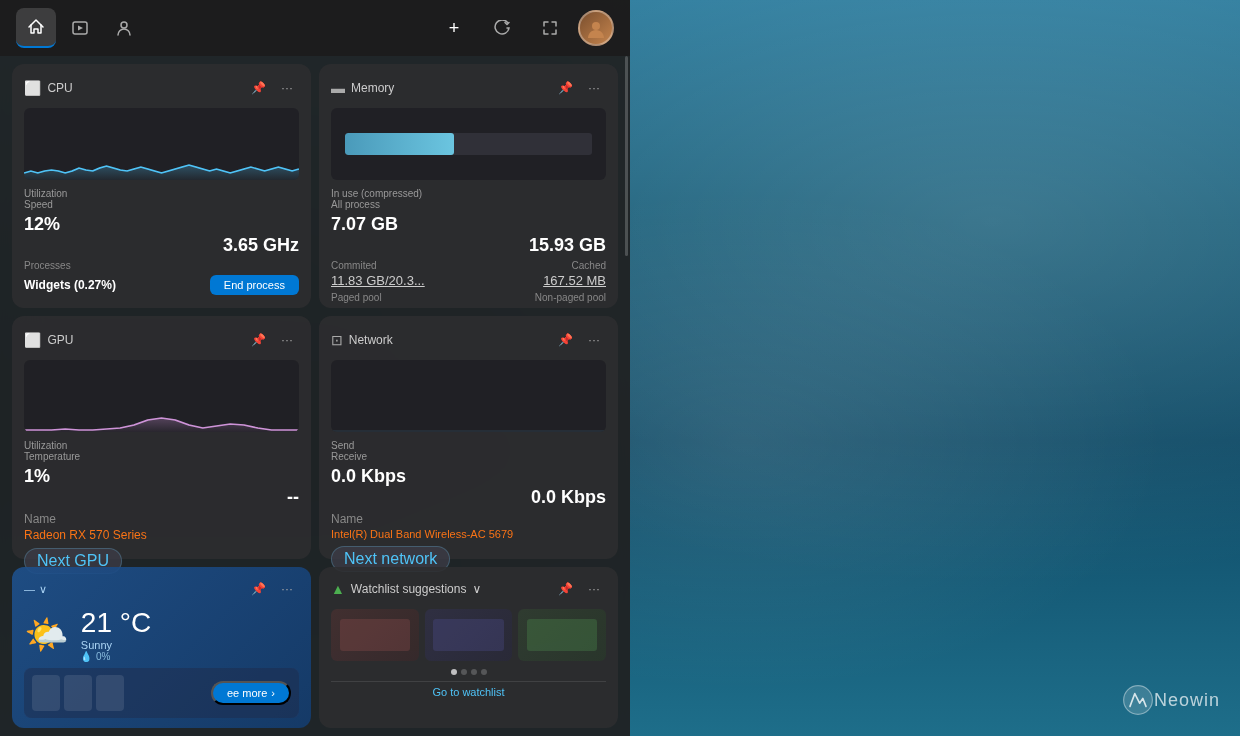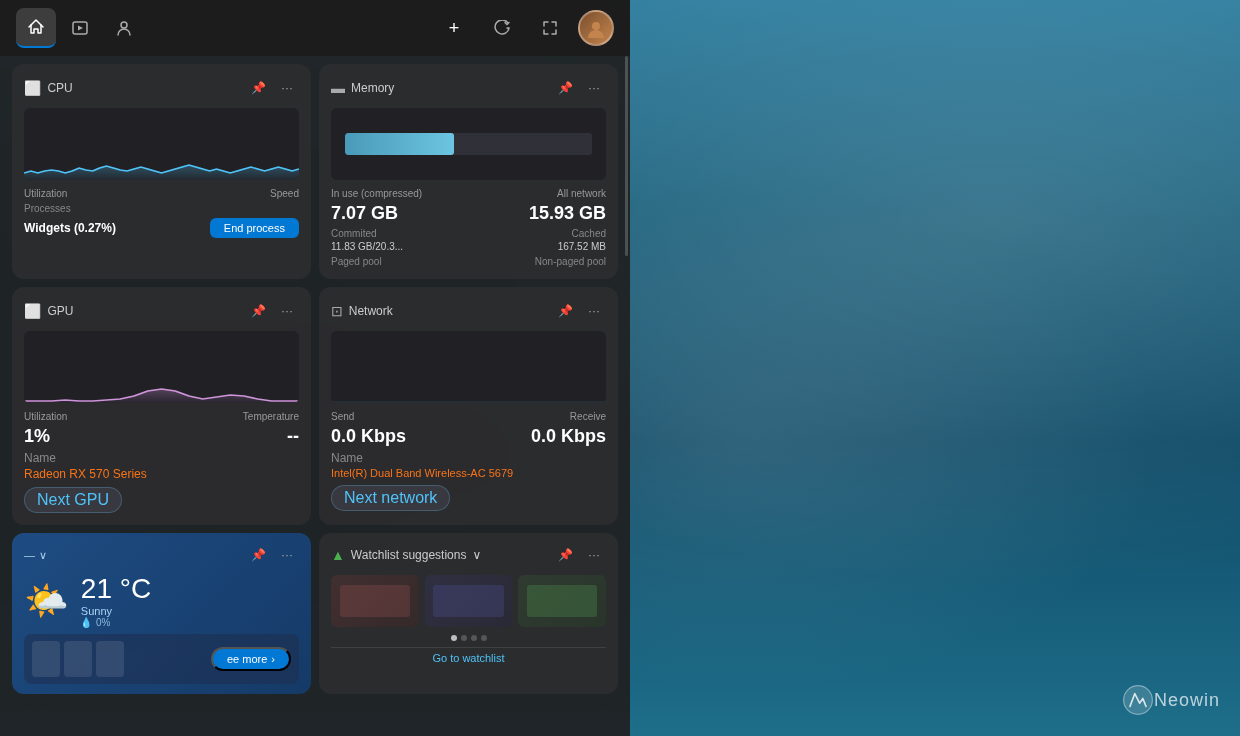--- a/index.html
+++ b/index.html
@@ -206,22 +206,23 @@
       position: absolute;
       bottom: 0;
       left: 0;
       width: 100%;
       height: 100%;
     }
 
     
     .stats-row {
       display: flex;
-      justify-content: space-between;
+      justify-content: flex-start;
       margin-bottom: 4px;
+      flex-direction: column;
     }
     .stat-label {
       font-size: 10px;
       color: #999;
     }
     .stat-value {
       font-size: 18px;
       font-weight: 600;
       color: #fff;
     }
@@ -235,23 +236,24 @@
       display: flex;
       justify-content: space-between;
       margin-top: 2px;
     }
     .stat-sublabel {
       font-size: 10px;
       color: #888;
       text-align: right;
     }
     .stat-subvalue {
-      font-size: 10px;
+      font-size: 13px;
       color: #ccc;
       text-align: right;
+      text-decoration: underline;
     }
 
     
     .processes-row {
       display: flex;
       align-items: center;
       justify-content: space-between;
       margin-top: 4px;
     }
     .processes-label {
@@ -523,20 +525,24 @@
           </defs>
           <polyline points="0,65 5,63 10,65 15,63 20,62 25,63 30,65 35,63 40,60 45,62 50,63 55,60 60,58 65,60 70,62 75,63 80,61 85,59 90,61 95,63 100,65 105,63 110,61 115,59 120,57 125,59 130,61 135,63 140,61 145,63 150,65 155,63 160,61 165,59 170,61 175,63 180,61 185,59 190,61 195,63 200,61" fill="none" stroke="#4fc3f7" stroke-width="1.5"></polyline>
           <polygon points="0,65 5,63 10,65 15,63 20,62 25,63 30,65 35,63 40,60 45,62 50,63 55,60 60,58 65,60 70,62 75,63 80,61 85,59 90,61 95,63 100,65 105,63 110,61 115,59 120,57 125,59 130,61 135,63 140,61 145,63 150,65 155,63 160,61 165,59 170,61 175,63 180,61 185,59 190,61 195,63 200,61 200,72 0,72" fill="url(#cpuGrad)"></polygon>
         </svg>
       </div>
 
       <div class="stats-row">
         <span class="stat-label">Utilization</span>
         <span class="stat-label">Speed</span>
       </div>
+      <div class="stats-row">
+        <span class="stat-value">12%</span>
+        <span class="stat-value-right">3.65 GHz</span>
+      </div>
 
       <div class="processes-row">
         <span class="processes-label">Processes</span>
       </div>
       <div class="processes-row">
         <span class="process-name">Widgets (0.27%)</span>
         <button class="end-process-btn">End process</button>
       </div>
     </div>
 
@@ -553,21 +559,21 @@
       </div>
 
       <div class="chart-area">
         <div class="memory-bar-bg">
           <div class="memory-bar-fill" style="width:44%"></div>
         </div>
       </div>
 
       <div class="stats-row">
         <span class="stat-label">In use (compressed)</span>
-        <span class="stat-label">All network</span>
+        <span class="stat-label">All process</span>
       </div>
       <div class="stats-row">
         <span class="stat-value">7.07 GB</span>
         <span class="stat-value-right">15.93 GB</span>
       </div>
       <div class="stat-subrow">
         <span class="stat-sublabel">Commited</span>
         <span class="stat-sublabel">Cached</span>
       </div>
       <div class="stat-subrow">

